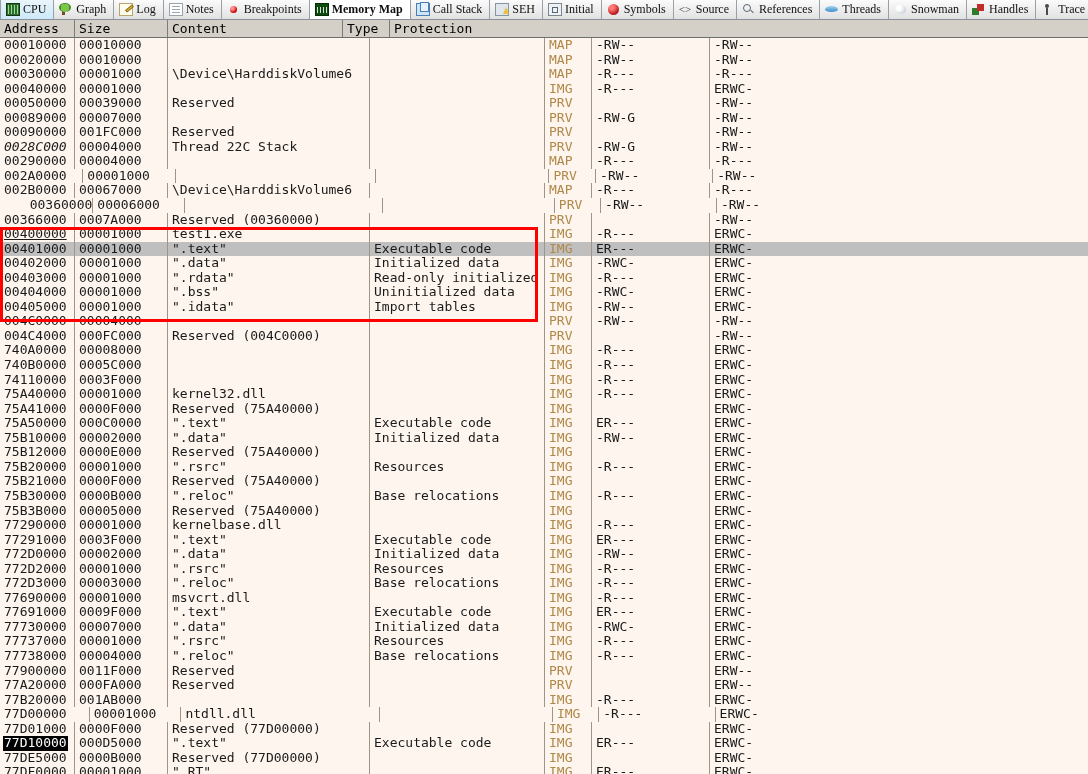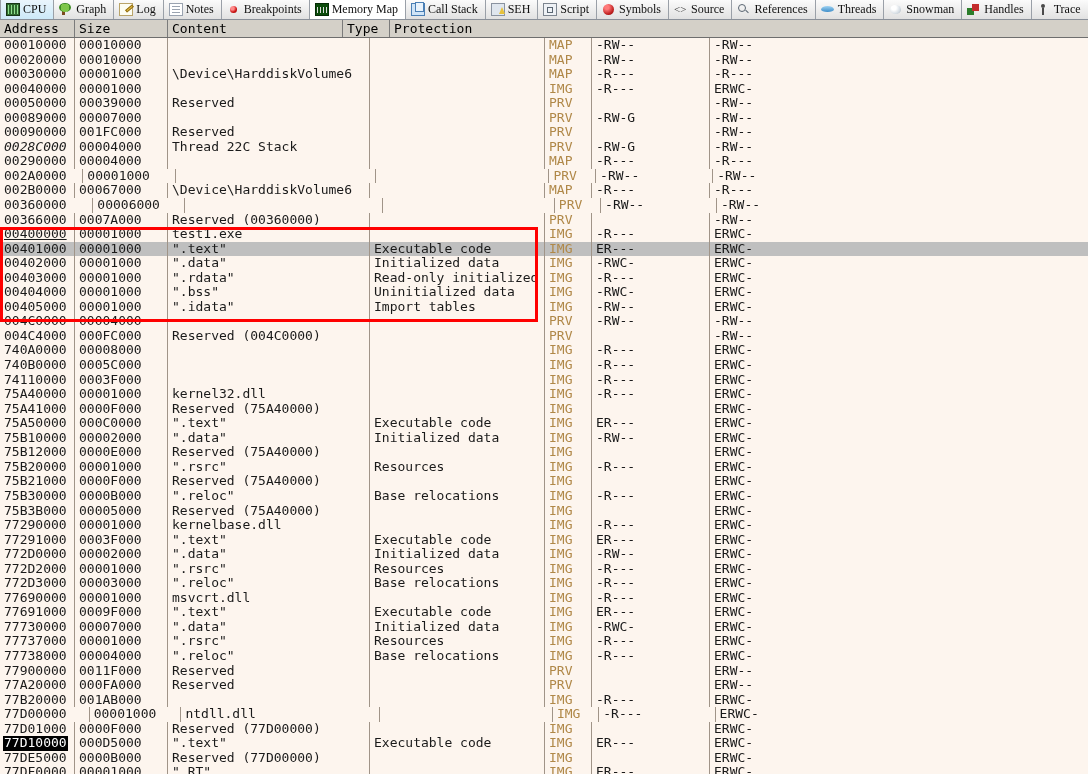--- a/index.html
+++ b/index.html
@@ -25,20 +25,21 @@
     border-right:1px solid #9aa0a8;
     background:linear-gradient(#fbfbfb,#e1e1e1);
     white-space:nowrap;
     position:relative;
   }
   .tab:first-child{border-left:1px solid #9aa0a8;}
   .tab.active{
     background:#ffffff;
     border-bottom:1px solid #ffffff;
     margin-bottom:-1px;
+    font-weight:bold;
   }
   .tab.sel{
     background:linear-gradient(#eaf5fc,#cde9f8);
   }
   .ticon{width:14px;height:13px;display:inline-block;position:relative;flex:0 0 14px;}
   
   .ic-cpu{background:#2f6b2f;border:1px solid #173717;box-sizing:border-box;}
   .ic-cpu:before{content:"";position:absolute;left:1px;top:1px;right:1px;bottom:1px;
      background:repeating-linear-gradient(90deg,#8de08d 0 1px,#2f6b2f 1px 3px);}
   .ic-graph{background:transparent;}
@@ -160,21 +161,21 @@
     <div class="tab">
       <span class="ticon ic-call"></span>
       <span>Call Stack</span>
     </div>
     <div class="tab">
       <span class="ticon ic-seh"></span>
       <span>SEH</span>
     </div>
     <div class="tab">
       <span class="ticon ic-script"></span>
-      <span>Script</span>
+      <span>Initial</span>
     </div>
     <div class="tab">
       <span class="ticon ic-sym"></span>
       <span>Symbols</span>
     </div>
     <div class="tab">
       <span class="ticon ic-src" style="font-size: 11px; color: rgb(51, 51, 51); line-height: 13px;">&lt;&gt;</span>
       <span>Source</span>
     </div>
     <div class="tab">
@@ -301,21 +302,21 @@
       <div class="row">
         <div class="cell c-addr" style="width: 75px;">002B0000</div>
         <div class="cell c-size" style="width: 93px;">00067000</div>
         <div class="cell c-info" style="width: 202px;">\Device\HarddiskVolume6</div>
         <div class="cell c-content" style="width: 175px;"></div>
         <div class="cell c-type" style="width: 47px;">MAP</div>
         <div class="cell c-prot" style="width: 118px;">-R---</div>
         <div class="cell c-init" style="width: 378px;">-R---</div>
       </div>
       <div class="row">
-        <div class="cell c-addr" style="width: 95px;">00360000</div>
+        <div class="cell c-addr" style="width: 95px; text-align: right;">00360000</div>
         <div class="cell c-size" style="width: 93px;">00006000</div>
         <div class="cell c-info" style="width: 202px;"></div>
         <div class="cell c-content" style="width: 175px;"></div>
         <div class="cell c-type" style="width: 47px;">PRV</div>
         <div class="cell c-prot" style="width: 118px;">-RW--</div>
         <div class="cell c-init" style="width: 378px;">-RW--</div>
       </div>
       <div class="row">
         <div class="cell c-addr" style="width: 75px;">00366000</div>
         <div class="cell c-size" style="width: 93px;">0007A000</div>

